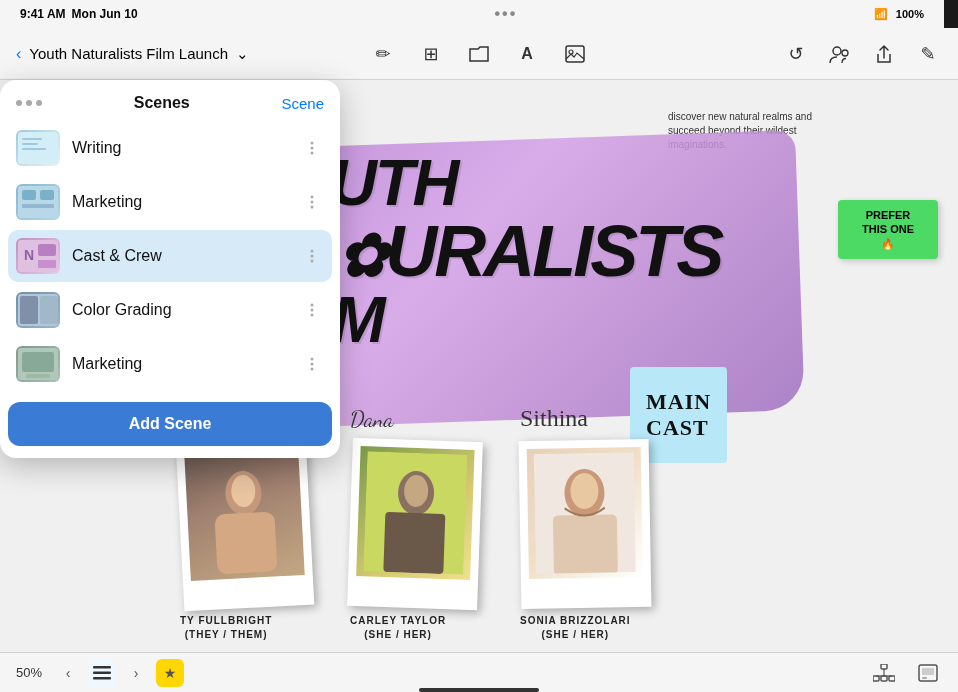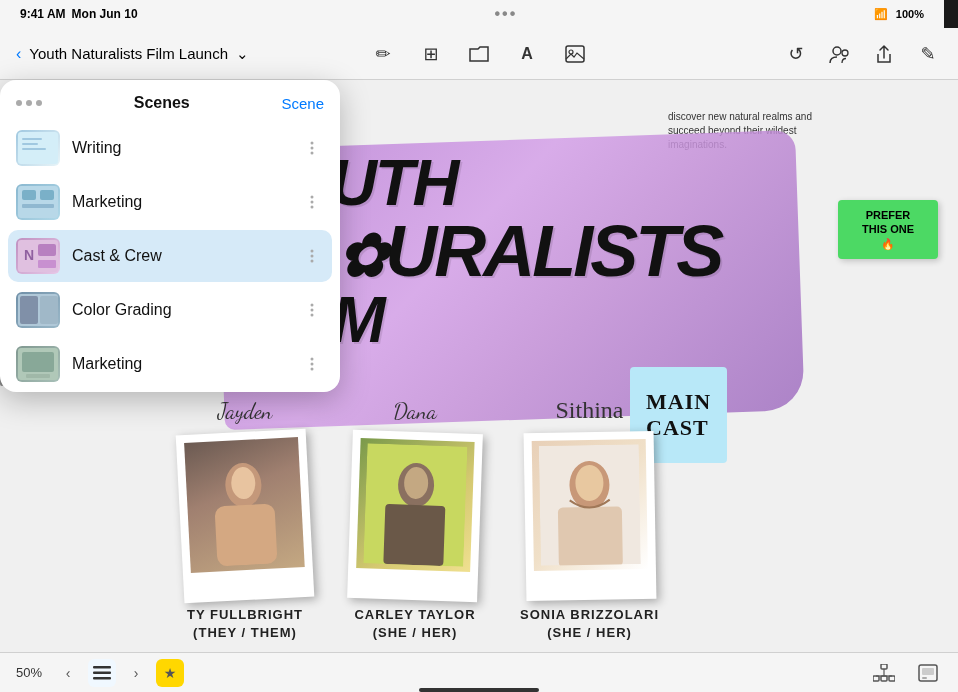--- a/index.html
+++ b/index.html
@@ -241,21 +241,21 @@
       left: 180px;
       right: 20px;
       display: flex;
       gap: 40px;
       align-items: flex-end;
     }
 
     .cast-member {
       display: flex;
       flex-direction: column;
-      align-items: center;
+      align-items: flex-start;
       gap: 6px;
     }
 
     .polaroid {
       width: 130px;
       background: white;
       padding: 8px 8px 30px 8px;
       box-shadow: 3px 3px 10px rgba(0,0,0,0.3);
       transform: rotate(-2deg);
     }
@@ -281,21 +281,21 @@
 
     .cast-signature {
       font-family: 'Dancing Script', 'Brush Script MT', cursive;
       font-size: 22px;
       color: #333;
       margin-bottom: 2px;
       text-align: center;
     }
 
     .cast-name {
-      font-size: 13px;
+      font-size: 10px;
       font-weight: 700;
       text-align: center;
       letter-spacing: 1px;
       color: #222;
       line-height: 1.4;
     }
 
     
     .bottom-toolbar {
       position: absolute;
@@ -700,20 +700,21 @@
         <svg width="18" height="18" viewBox="0 0 18 18">
             <circle cx="9" cy="4" r="1.5" fill="#aaa"></circle>
             <circle cx="9" cy="9" r="1.5" fill="#aaa"></circle>
             <circle cx="9" cy="14" r="1.5" fill="#aaa"></circle>
           </svg>
       </div>
     </div>
 
   </div>
 
+  <button class="add-scene-btn">Add Scene</button>
 </div>
 
 <div class="bottom-toolbar">
   <div class="bottom-left">
     <span class="zoom-level">50%</span>
     <div class="bottom-nav">
       <div class="nav-btn">‹</div>
       <div class="nav-btn active">
         <svg width="18" height="14" viewBox="0 0 18 14">
           <rect x="0" y="0" width="18" height="2.5" rx="1" fill="#333"></rect>

